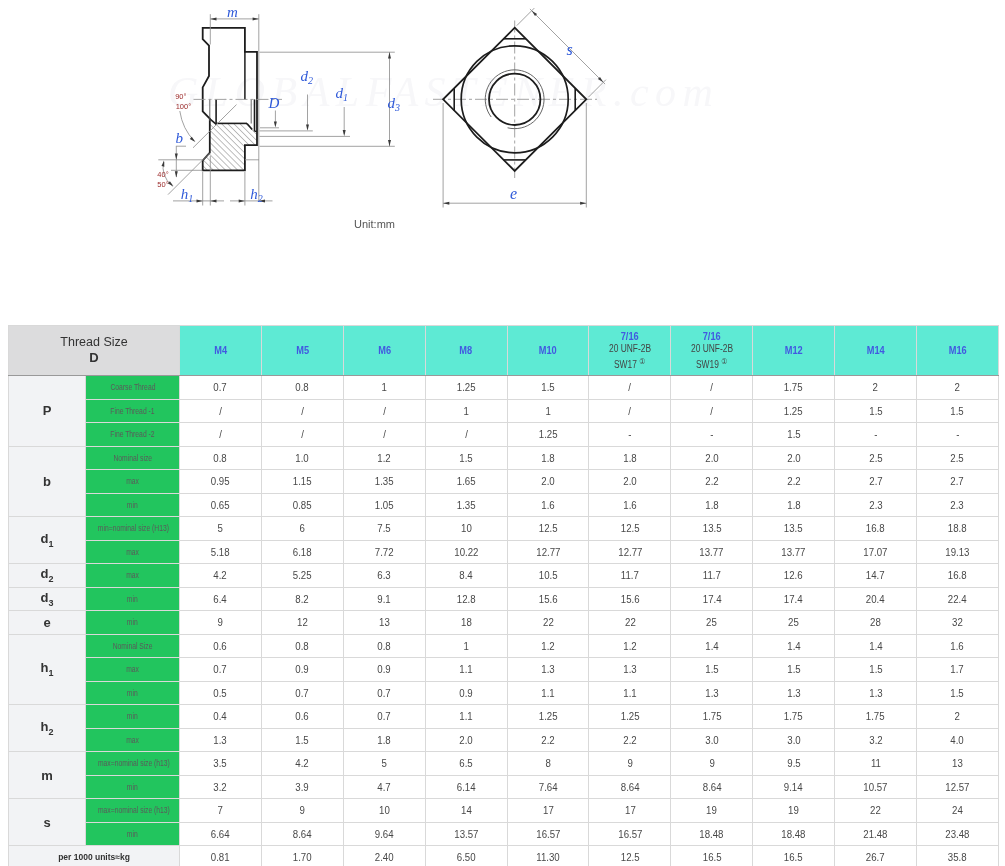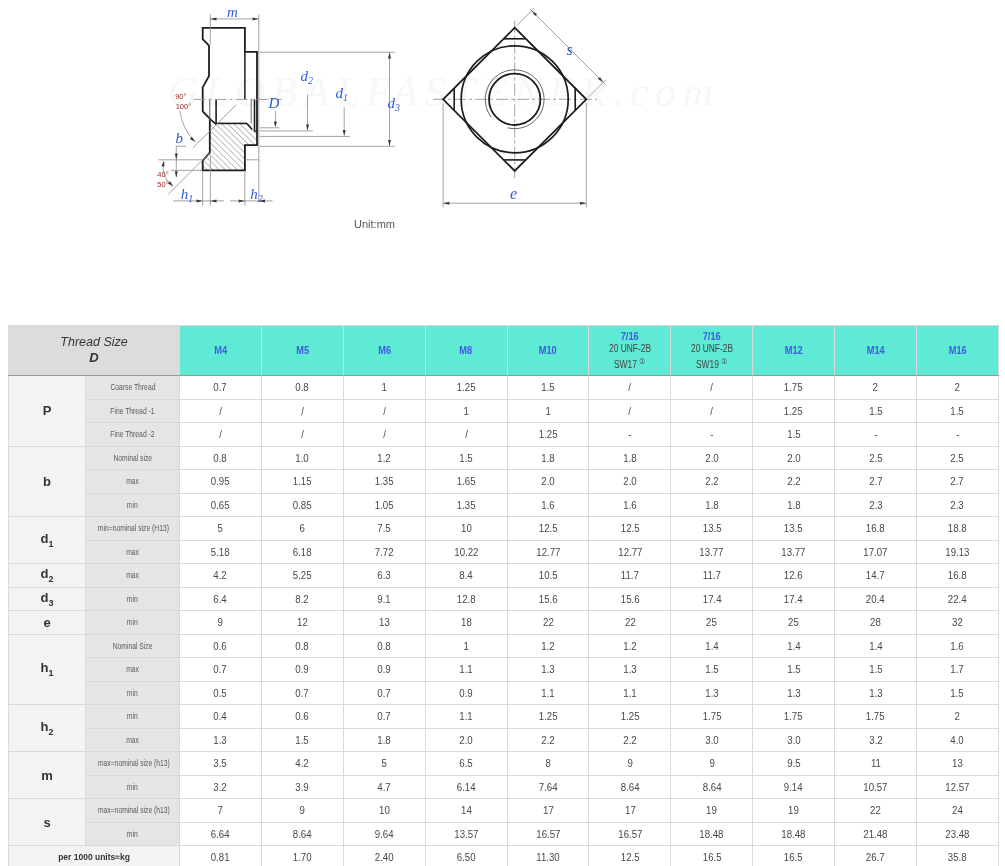--- a/index.html
+++ b/index.html
@@ -1,28 +1,28 @@
 <!DOCTYPE html>
 <html><head><meta charset="utf-8">
 <style>
 html,body{margin:0;padding:0;}
 body{width:1005px;height:866px;overflow:hidden;position:relative;background:#fff;font-family:"Liberation Sans", sans-serif;}
 table{position:absolute;left:8px;top:325px;width:990px;border-collapse:collapse;table-layout:fixed;}
 td{border:1px solid #d9d9d9;text-align:center;vertical-align:middle;padding:0;height:22.5px;font-size:11.5px;color:#484848;overflow:hidden;}
 td.dc span{display:inline-block;transform:scaleX(0.84);transform-origin:center;white-space:nowrap;}
 tr.hr td{border-bottom:1px solid #999;}
-td.hl{background:#dcdcdd;color:#333;font-size:12.5px;line-height:15.5px;font-style:italic;}
+td.hl{background:#dcdcdd;color:#333;font-size:12.5px;line-height:15.5px;}
 td.hl b{font-size:13px;}
 td.hm{background:#5eead4;line-height:12.5px;}
 .b7{font-weight:bold;color:#4259e0;font-size:11px;display:inline-block;transform:scaleX(0.84);}
 .unf{font-size:10px;color:#444;display:inline-block;transform:scaleX(0.84);}
 .unf sup{font-size:8px;}
 td.pc{background:#f2f3f5;font-weight:bold;color:#333;font-size:13px;}
 td.pc sub{font-size:9px;}
-td.sc{background:#e5e5e5;font-size:9px;color:#5a5a5a;}
+td.sc{background:#22c55e;font-size:9px;color:#5a5a5a;}
 td.sc span{display:inline-block;transform:scaleX(0.75);transform-origin:center;white-space:nowrap;letter-spacing:0;}
 td.kc{background:#f2f3f5;font-size:8.5px;font-weight:bold;color:#333;}
 tr.hr{height:50px;}
 </style></head>
 <body>
 
 <svg width="1005" height="320" viewBox="0 0 1005 320" style="position:absolute;left:0;top:0">
     <defs>
       <pattern id="hatch" patternUnits="userSpaceOnUse" width="4.3" height="4.3" patternTransform="rotate(-45)">
         <line x1="0" y1="0" x2="0" y2="4.3" stroke="#3a3a3a" stroke-width="0.65"></line>

